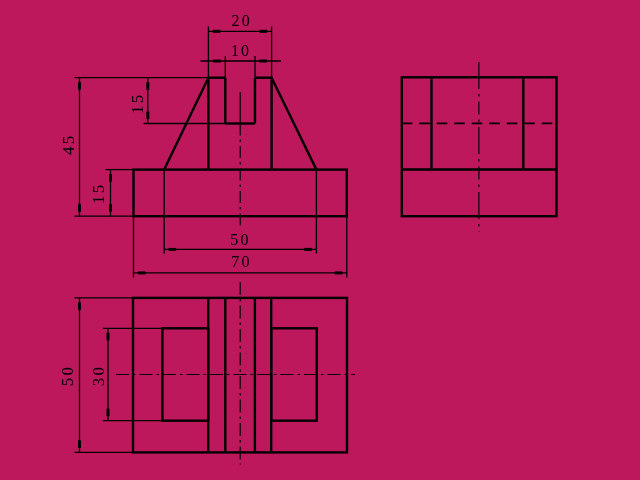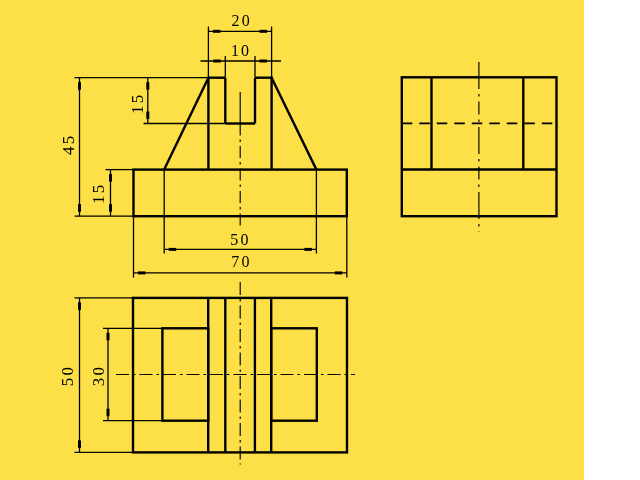--- a/index.html
+++ b/index.html
@@ -1,16 +1,16 @@
 <!DOCTYPE html>
 <html><head>
 <meta charset="utf-8">
 <style>
   html,body{margin:0;padding:0;background:#ffffff;}
-  .page{width:584px;height:480px;position:relative;background:#fde047;}
+  .page{width:640px;height:480px;position:relative;background:#be185d;}
   svg{position:absolute;top:0;left:0;}
   text{font-family:"Liberation Serif",serif;font-size:16px;letter-spacing:2.2px;fill:#000;stroke:none;}
 </style>
 </head>
 <body>
 <div class="page">
 <svg width="640" height="480" viewBox="0 0 640 480">
 <g stroke="#000" fill="none">
 
 <rect x="133.5" y="169.6" width="213.3" height="46.6" stroke-width="2.4"></rect>

